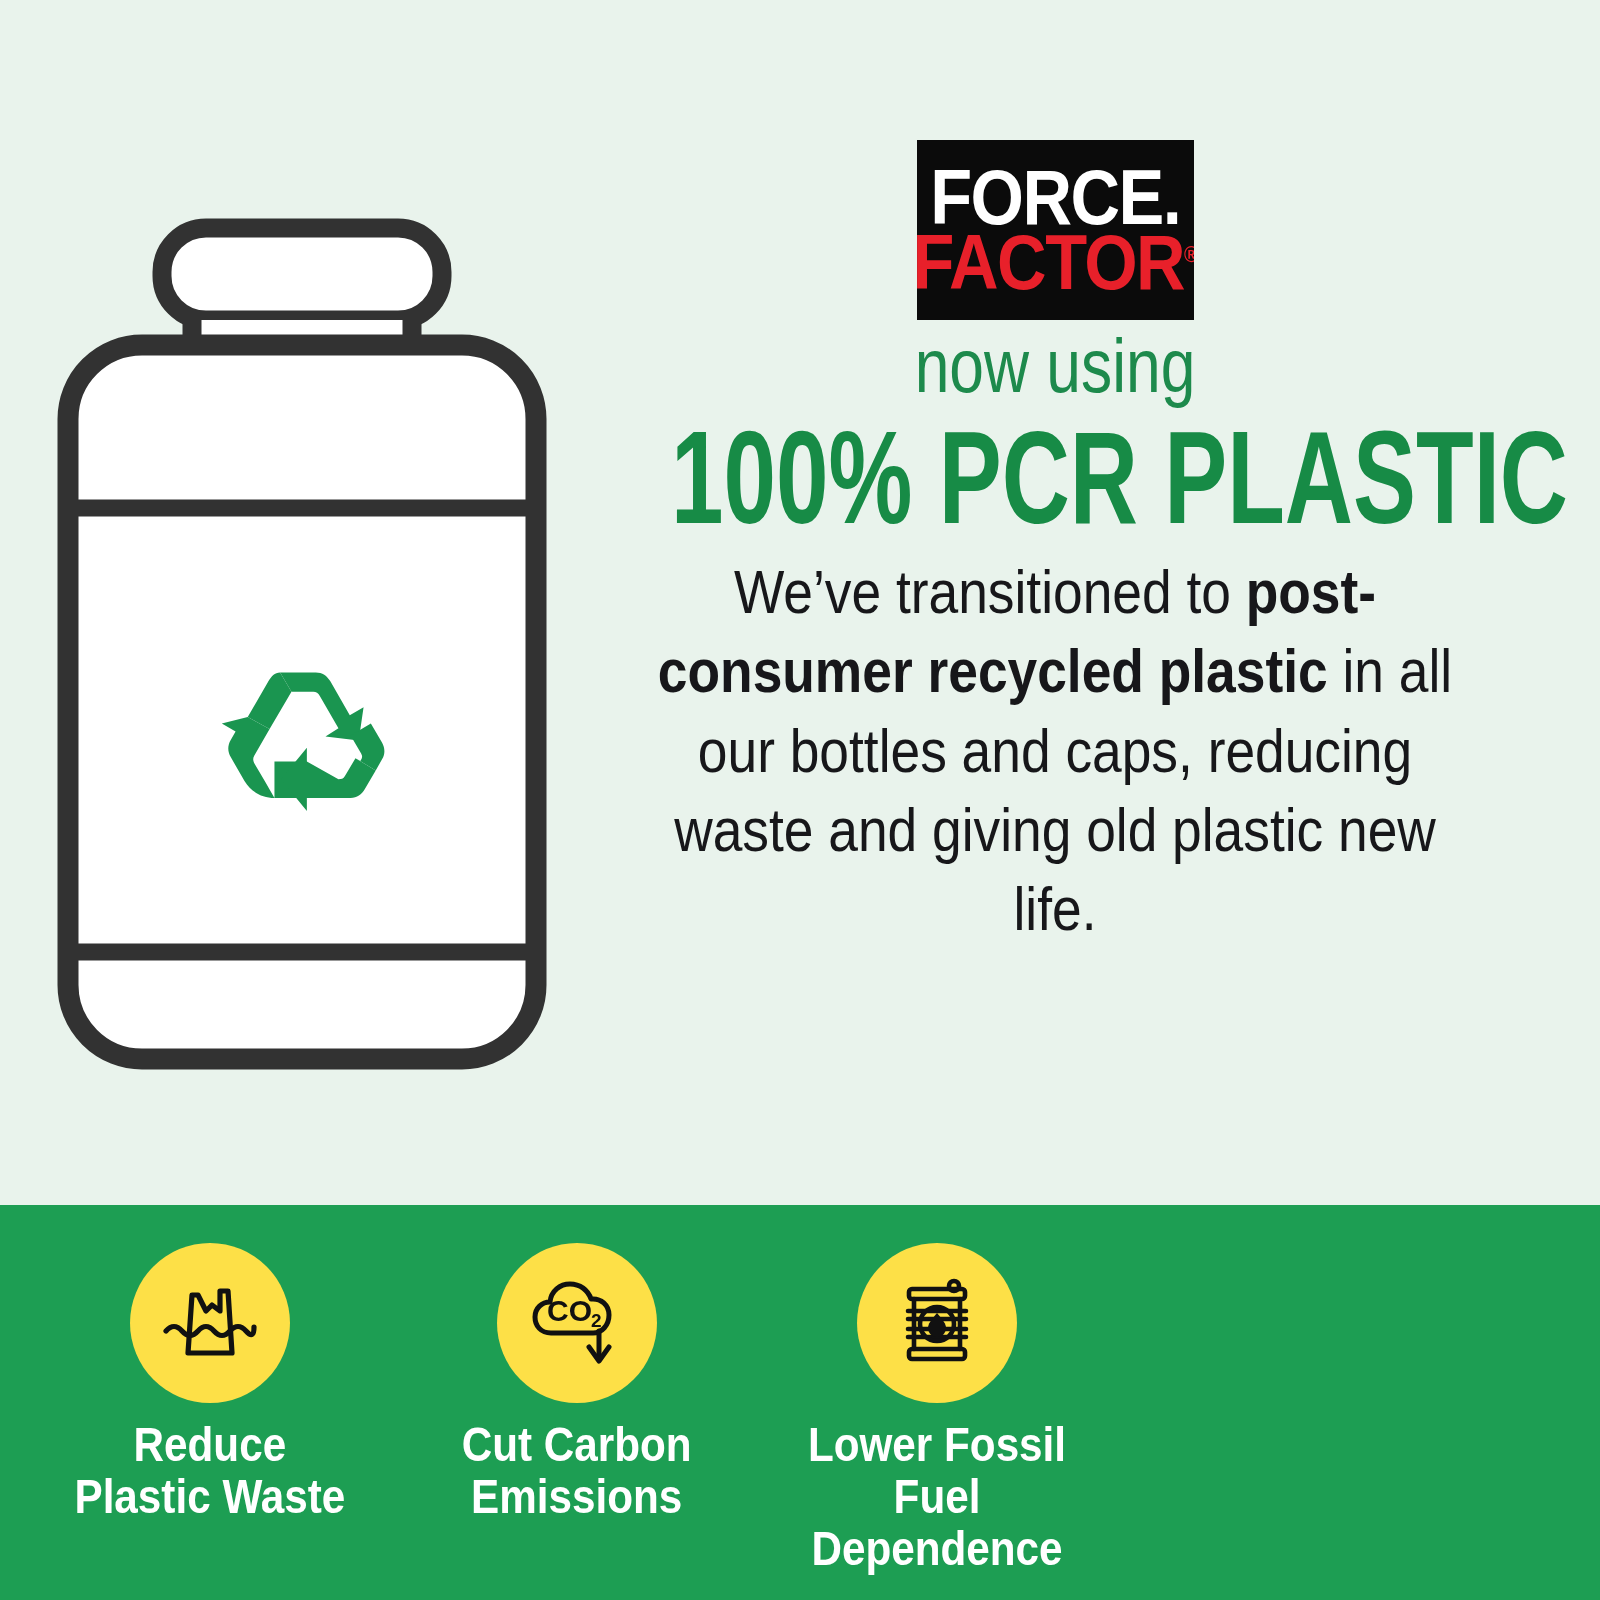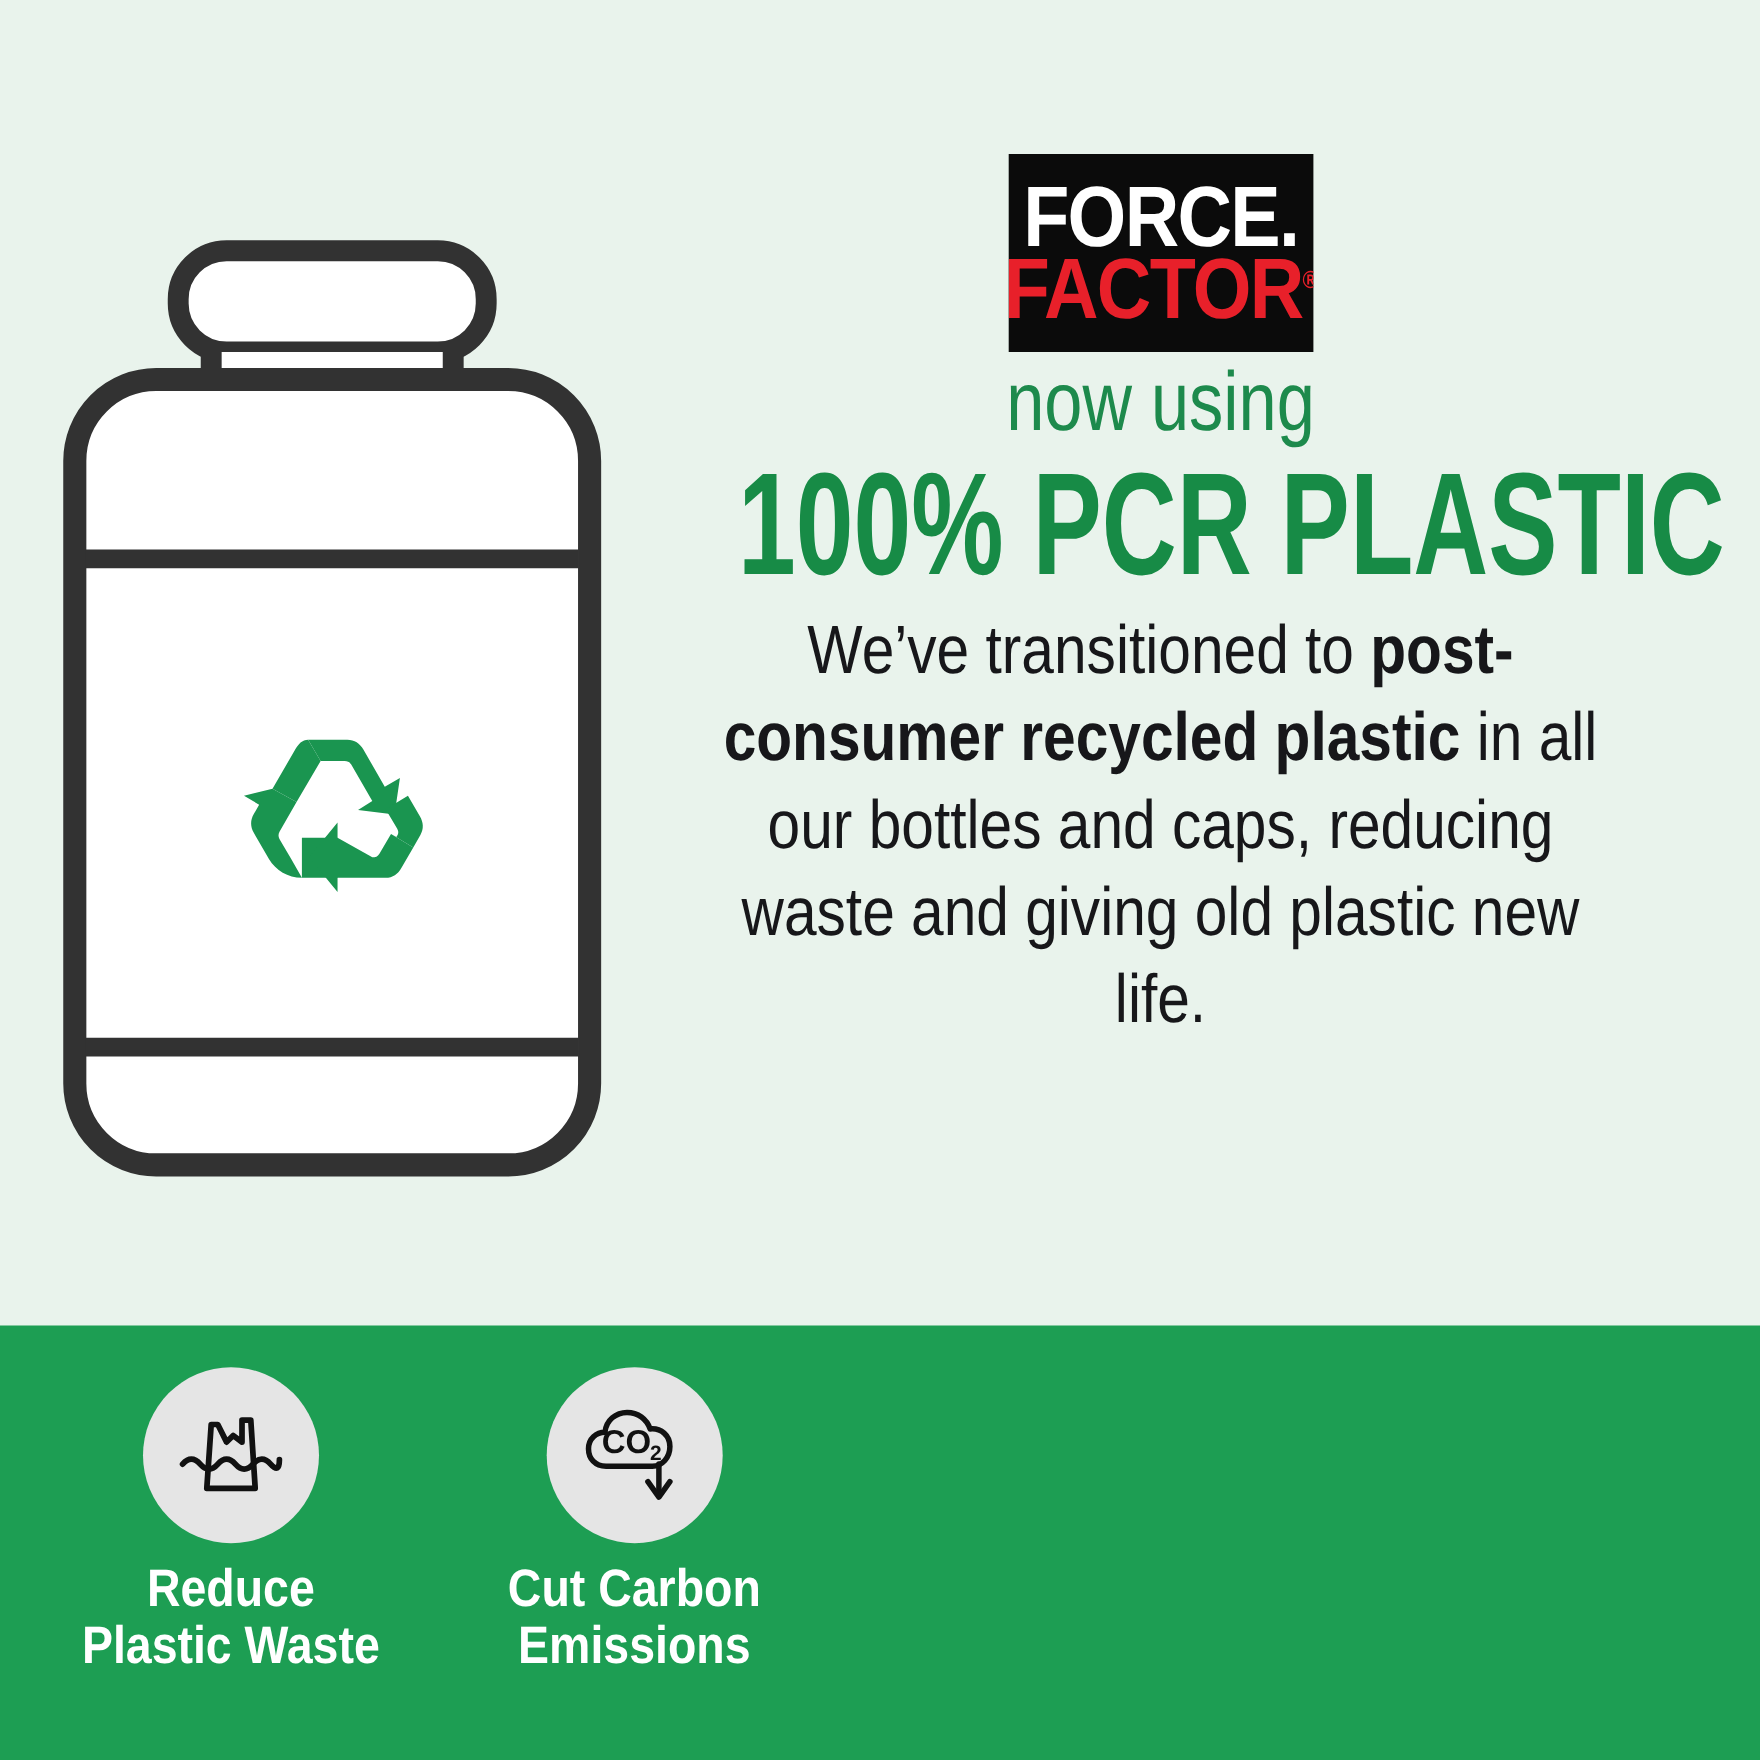--- a/index.html
+++ b/index.html
@@ -128,21 +128,21 @@
   }
   .benefit {
     display: flex;
     flex-direction: column;
     align-items: center;
   }
   .benefit-icon-circle {
     width: 160px;
     height: 160px;
     border-radius: 50%;
-    background: #e5e5e5;
+    background: #fde047;
     display: flex;
     align-items: center;
     justify-content: center;
   }
   .benefit-label {
     margin-top: 16px;
     color: #ffffff;
     font-size: 48px;
     font-weight: 700;
     line-height: 1.08;
@@ -244,17 +244,33 @@
             <text x="70" y="60" font-family="'Liberation Sans',sans-serif" font-size="19" font-weight="700" fill="#111111" stroke="none">2</text>
             <path d="M78 64 L78 88"></path>
             <path d="M68 80 L78 94 L88 80"></path>
           </svg>
         </div>
         <div class="benefit-label">Cut Carbon
 Emissions</div>
       </div>
 
 
+      <div class="benefit">
+        <div class="benefit-icon-circle">
+          <svg width="112" height="112" viewBox="0 0 112 112" fill="none" stroke="#111111" stroke-width="4.6" stroke-linecap="round" stroke-linejoin="round">
+            <rect x="28" y="22" width="56" height="10" rx="3"></rect>
+            <rect x="28" y="82" width="56" height="10" rx="3"></rect>
+            <path d="M33 32 L33 82 M79 32 L79 82"></path>
+            <path d="M27 44 L85 44 M27 52 L85 52 M27 62 L85 62 M27 70 L85 70"></path>
+            <circle cx="56" cy="57" r="17"></circle>
+            <path d="M56 46 C50 53 47 57 47 61 C47 66 51 70 56 70
+                     C61 70 65 66 65 61 C65 57 62 53 56 46 Z" fill="#111111" stroke="none"></path>
+            <circle cx="73" cy="19" r="5"></circle>
+          </svg>
+        </div>
+        <div class="benefit-label">Lower Fossil Fuel
+Dependence</div>
+      </div>
 
     </div>
   </div>
 
 </div>
 
 </body></html>

